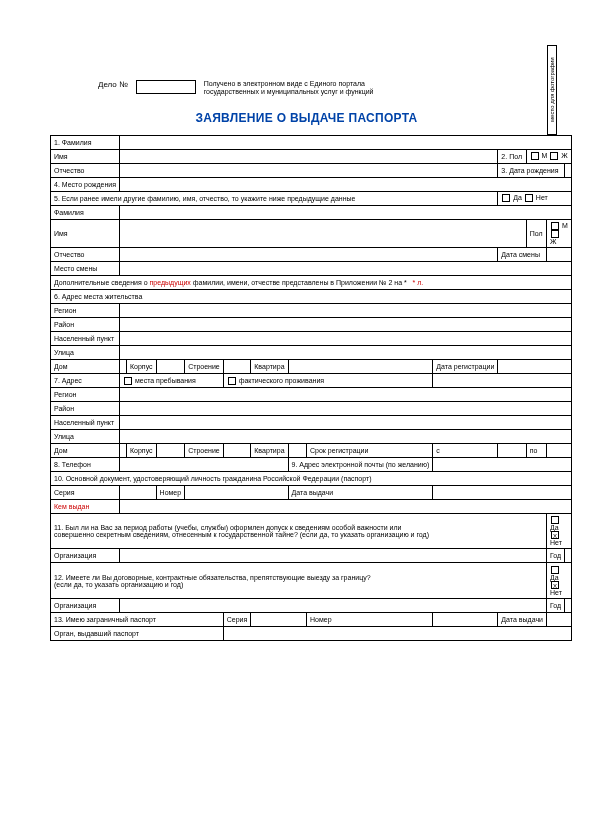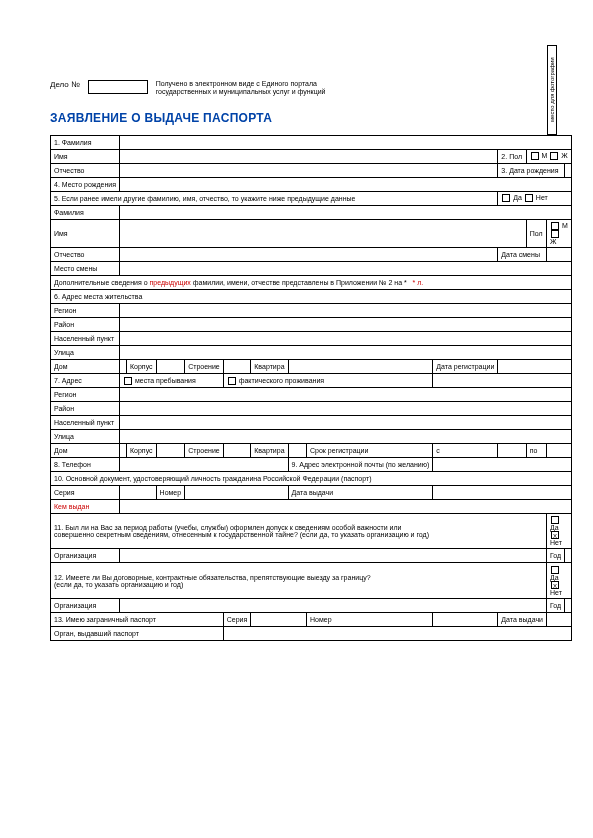--- a/index.html
+++ b/index.html
@@ -24,36 +24,38 @@
     padding: 6px 1px;
     height: 90px;
     text-align: center;
   }
   .top-row {
     display: flex;
     align-items: flex-start;
     gap: 8px;
     margin-top: 50px;
     margin-bottom: 14px;
+    margin-left: 48px;
   }
   .delo { font-size: 8px; }
   .delo-box {
     width: 60px;
     height: 14px;
     border: 1px solid #000;
     display: inline-block;
     vertical-align: middle;
   }
   .received { font-size: 7px; line-height: 1.2; }
   .title {
     color: #0043a8;
     font-size: 12px;
     font-weight: bold;
     margin-bottom: 10px;
     letter-spacing: 0.3px;
+    text-align: center;
   }
   table.form {
     width: 100%;
     border-collapse: collapse;
     font-size: 7px;
   }
   table.form td {
     border: 0.5px solid #000;
     padding: 2px 3px;
     vertical-align: middle;

